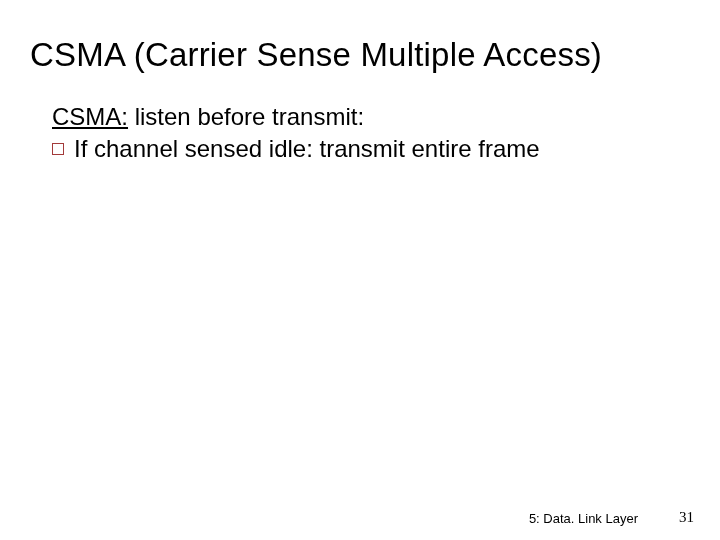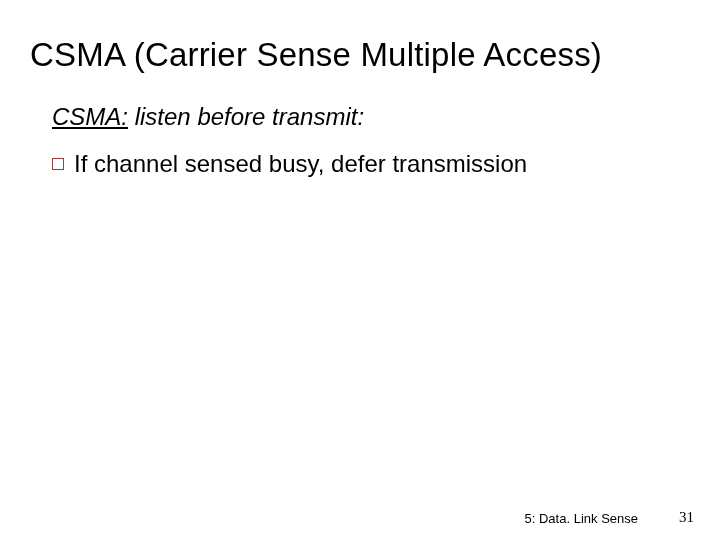--- a/index.html
+++ b/index.html
@@ -29,22 +29,21 @@
   }
   .body {
     position: absolute;
     left: 52px;
     top: 102px;
     width: 620px;
     font-size: 24px;
     line-height: 1.28;
   }
   .line {
-    margin: 0 0 16px 0;
-    font-style: italic;
+    margin: 0 0 1px 0;
   }
   .csma-label {
     text-decoration: underline;
     font-weight: 400;
   }
   .bullet-line {
     display: flex;
     align-items: flex-start;
     margin: 0 0 1px 0;
   }
@@ -85,27 +84,27 @@
 <div class="slide">
 
   <div class="title">CSMA (Carrier Sense Multiple Access)</div>
 
   <div class="body">
 
     <div class="line">
       <span class="csma-label">CSMA:</span><span> listen before transmit:</span>
     </div>
 
-
     <div class="bullet-line">
       <span class="bullet-box"></span>
-      <span class="bullet-text">If channel sensed busy, defer transmission</span>
+      <span class="bullet-text">If channel sensed idle: transmit entire frame</span>
     </div>
+
 
     <div class="gap"></div>
 
 
   </div>
 
-  <div class="footer-ch">5: Data. Link Sense</div>
+  <div class="footer-ch">5: Data. Link Layer</div>
   <div class="footer-num">31</div>
 
 </div>
 
 </body></html>

